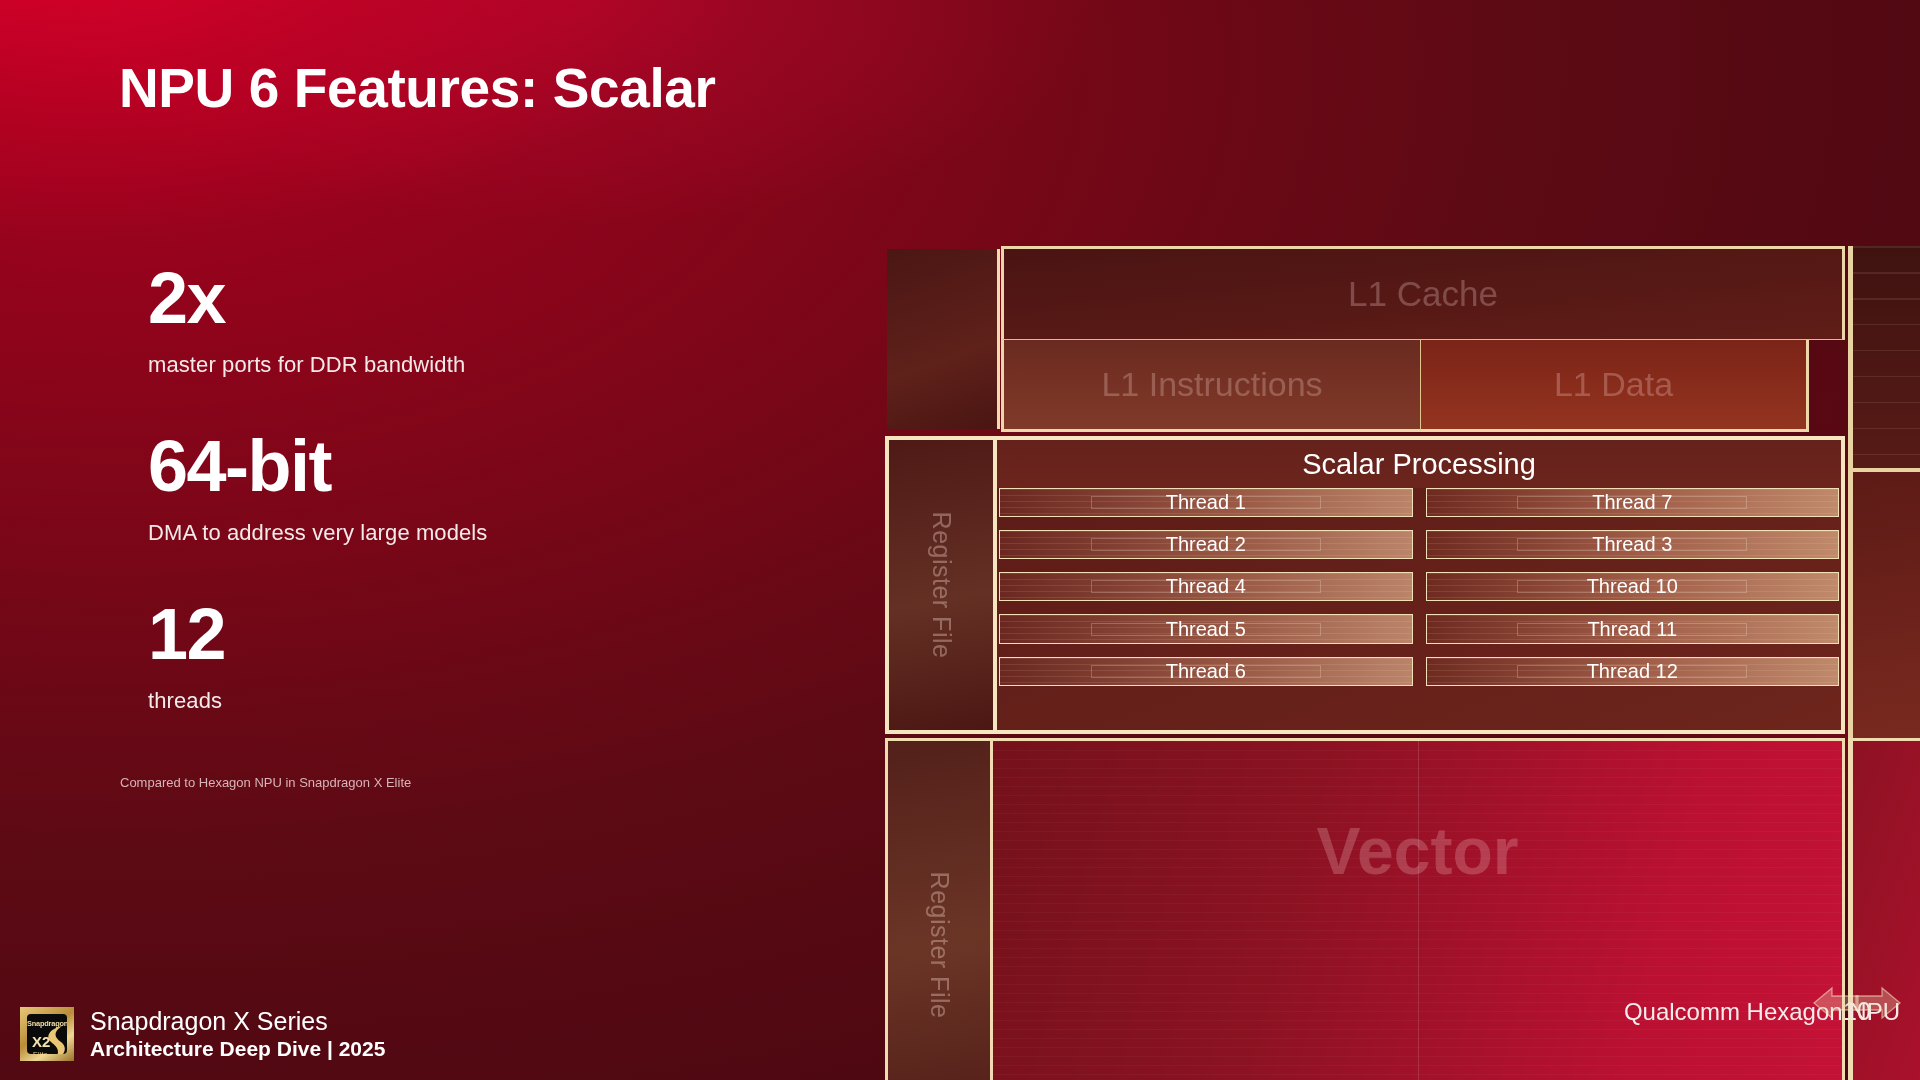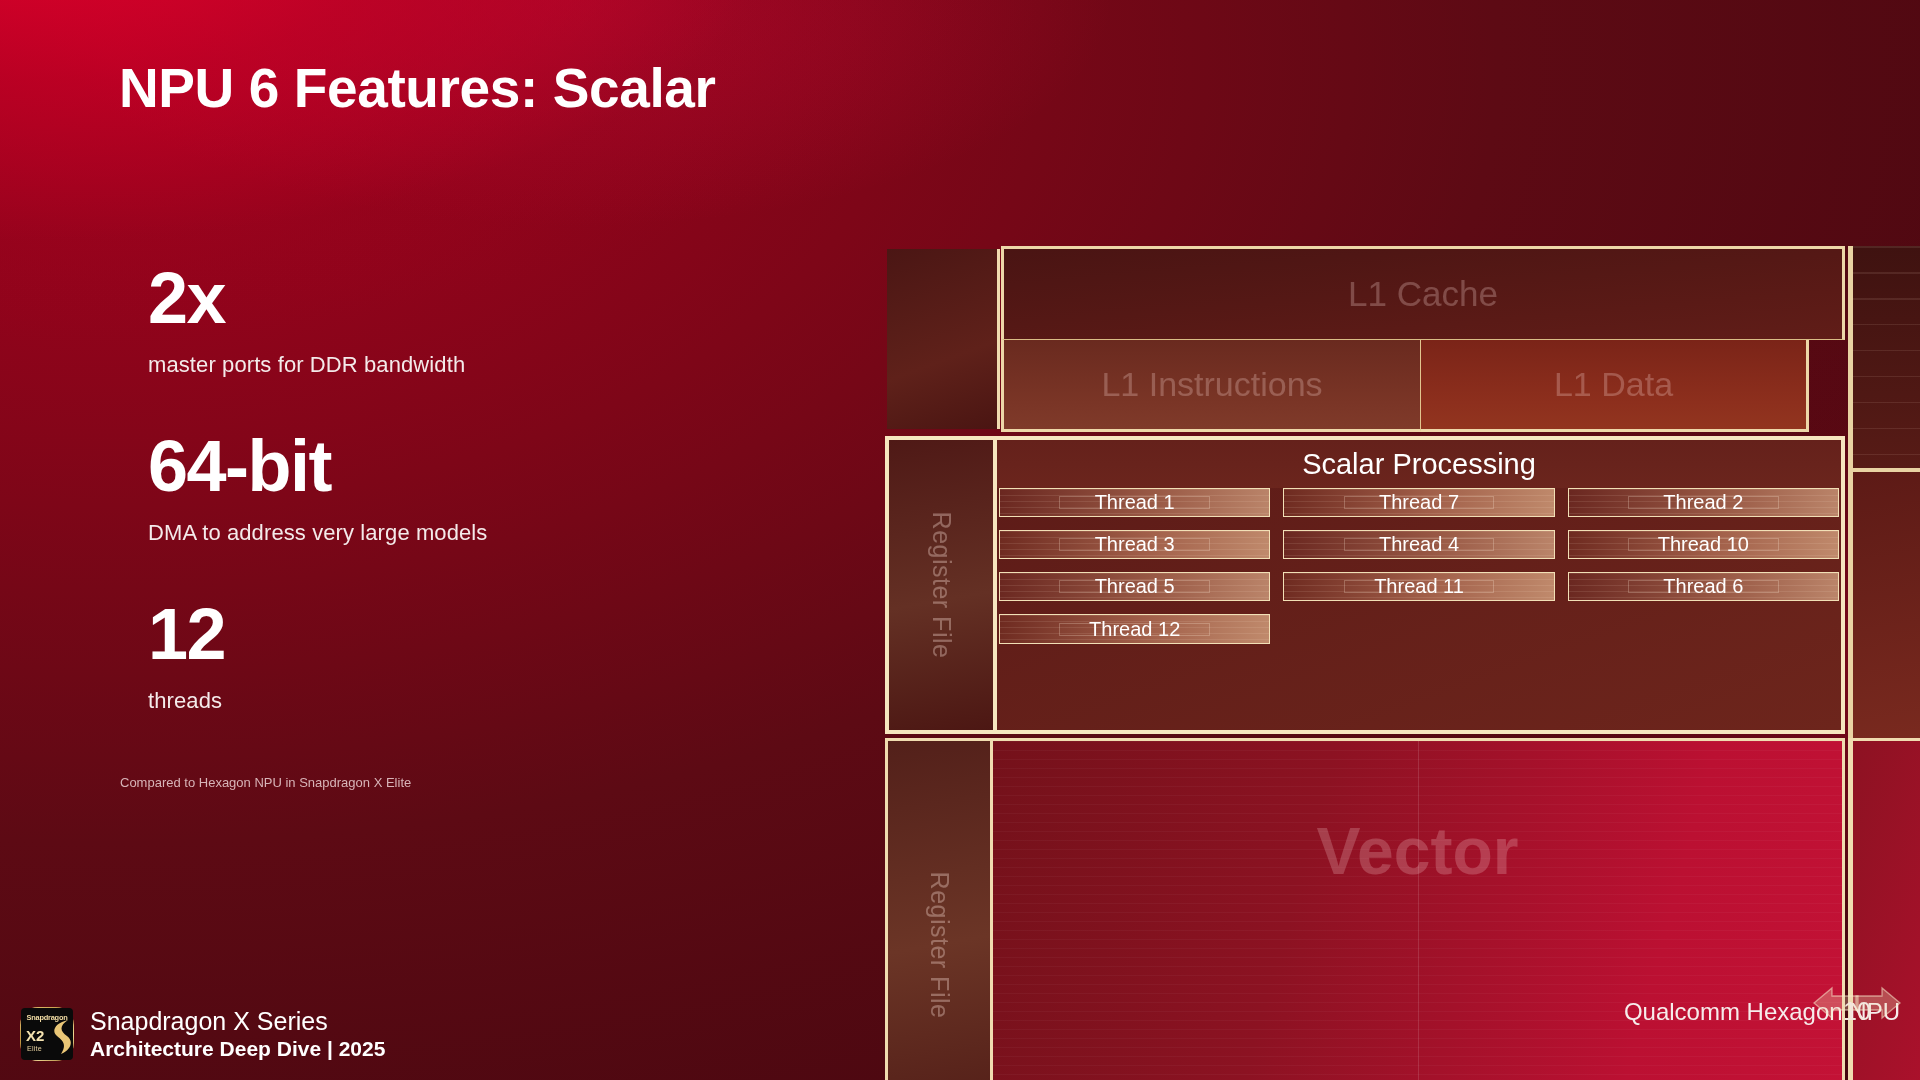--- a/index.html
+++ b/index.html
@@ -50,23 +50,23 @@
     position:absolute; left:120px; top:775px;
     font-size:13px; color:#d8b4b8; z-index:6;
   }
 
   
   #footer {
     position:absolute; left:20px; bottom:18px;
     display:flex; align-items:center; gap:16px; z-index:8;
   }
   .badge {
-    width:54px; height:54px; border-radius:18px;
+    width:54px; height:54px; border-radius:0;
     background:linear-gradient(145deg,#e8c87a,#b98d39 45%,#f0d893 70%,#9a7128);
-    padding:1px; position:relative; flex:0 0 auto;
+    padding:7px; position:relative; flex:0 0 auto;
   }
   .badge-inner {
     width:100%; height:100%; border-radius:4px;
     background:#0a0a0a; position:relative; overflow:hidden;
   }
   .badge-snap {
     position:absolute; top:5px; left:0; right:0; text-align:center;
     font-size:7.4px; color:#f1dca4; font-weight:600; letter-spacing:-0.2px;
   }
   .badge-x2 {
@@ -137,21 +137,21 @@
     color:rgba(255,230,220,0.34); letter-spacing:0.5px;
   }
   #scalar-title {
     position:absolute; left:108px; top:0; right:0; height:48px;
     display:flex; align-items:center; justify-content:center;
     font-size:29px; color:#ffffff; font-weight:400;
     background:linear-gradient(180deg,#65211b,#6b251d);
   }
   #thread-grid {
     position:absolute; left:110px; top:48px; right:2px; bottom:2px;
-    display:grid; grid-template-columns:1fr 1fr 1fr; grid-template-rows:repeat(6,1fr);
+    display:grid; grid-template-columns:1fr 1fr; grid-template-rows:repeat(6,1fr);
     gap:13px;
   }
   .thread {
     position:relative;
     display:flex; align-items:center; justify-content:center;
     font-size:20px; color:#ffffff;
     border:1.5px solid #f2e0b6;
     background:
       repeating-linear-gradient(180deg, rgba(255,235,215,0.10) 0px, rgba(255,235,215,0.10) 1px, rgba(0,0,0,0) 1px, rgba(0,0,0,0) 6px),
       linear-gradient(100deg,#6e2a20 0%,#a2604a 55%,#c08a6c 100%);

